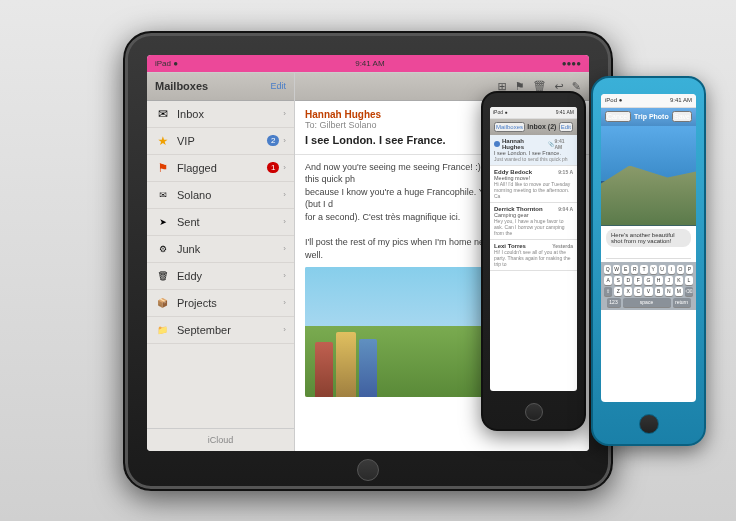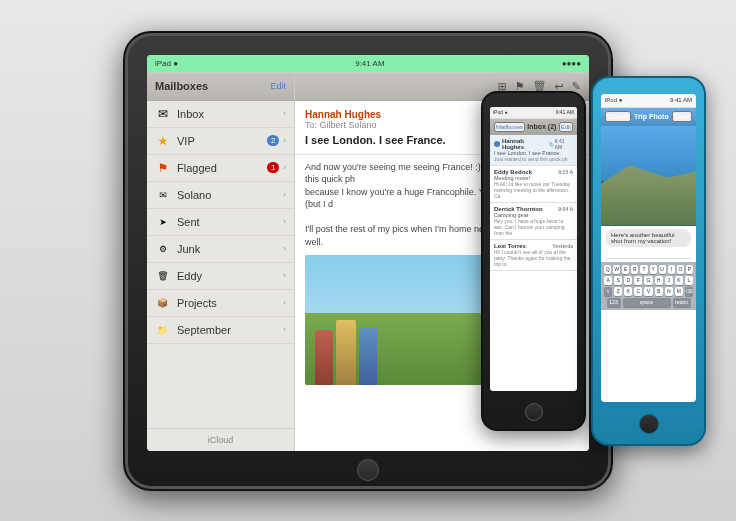--- a/index.html
+++ b/index.html
@@ -58,21 +58,21 @@
       transform: translateX(-50%);
       width: 22px;
       height: 22px;
       border-radius: 50%;
       border: 1.5px solid #555;
       background: linear-gradient(180deg, #3a3a3a, #2a2a2a);
     }
 
     .ipad-status-bar {
       height: 18px;
-      background: #86efac;
+      background: #ec4899;
       display: flex;
       align-items: center;
       justify-content: space-between;
       padding: 0 8px;
       font-size: 8px;
       color: #333;
       border-bottom: 1px solid #ccc;
       flex-shrink: 0;
     }
 
@@ -607,20 +607,21 @@
               </svg>
             </div>
             <div class="email-from">Hannah Hughes</div>
             <div class="email-to">To: Gilbert Solano</div>
             <div class="email-subject">I see London. I see France.</div>
           </div>
 
           <div class="email-body">
             <div>And now you're seeing me seeing France! :) Just wanted to send this quick ph</div>
             <div>because I know you're a huge Francophile. You were absolutely right (but I d</div>
+            <div>for a second). C'est très magnifique ici.</div>
             <br>
             <div>I'll post the rest of my pics when I'm home next weekend. Hope all is well.</div>
 
             
             <div class="email-photo">
 
               <div style="position:absolute;top:0;left:0;right:0;height:50%;background:linear-gradient(180deg,#87CEEB,#a8d8f0);"></div>
 
               <div style="position:absolute;bottom:0;left:0;right:0;height:55%;background:linear-gradient(180deg,#7aab50,#5a8a38);"></div>
 

